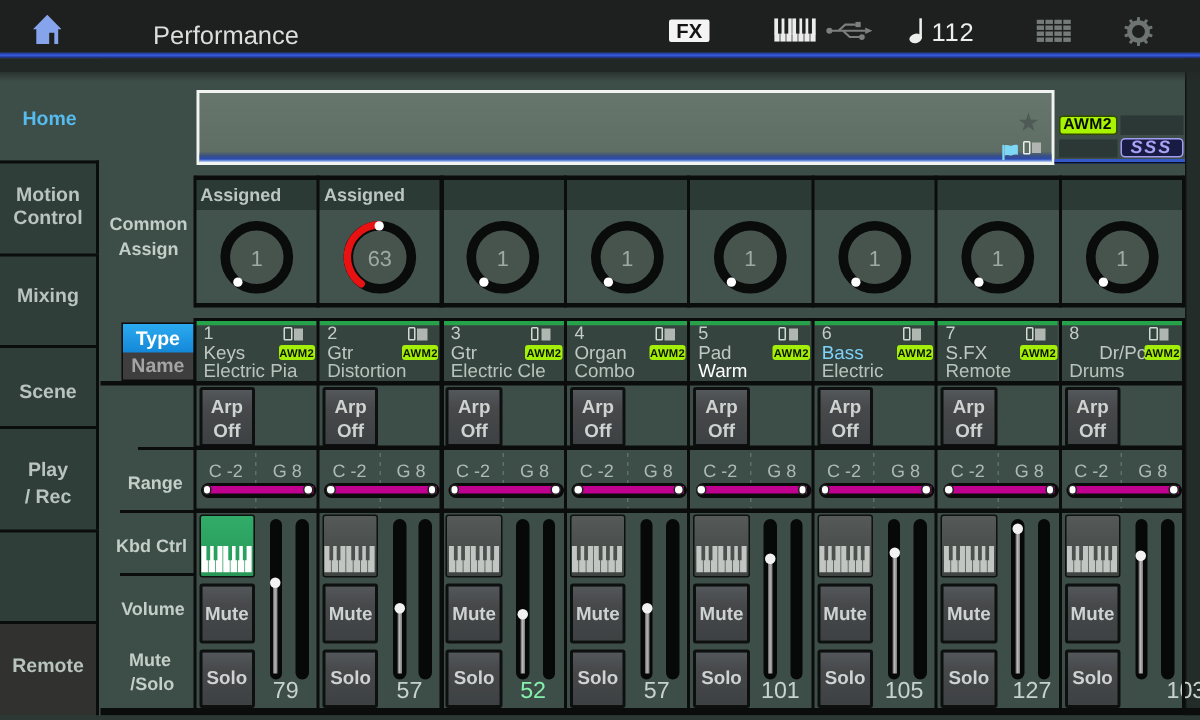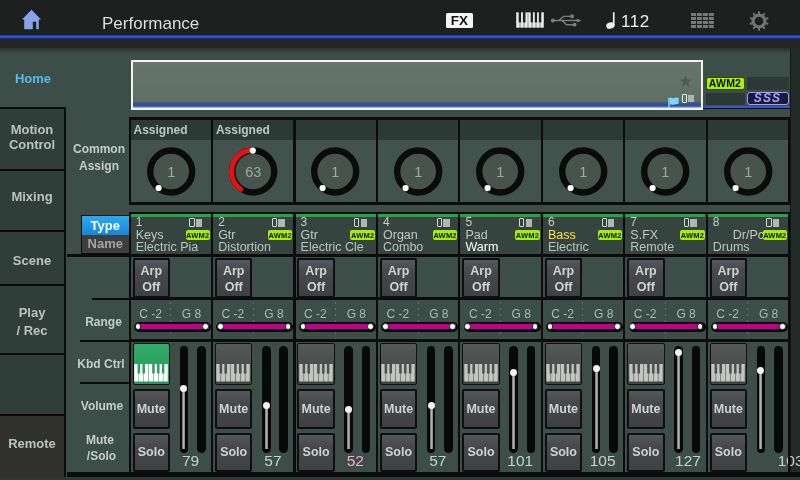--- a/index.html
+++ b/index.html
@@ -301,21 +301,21 @@
         <rect x="18.18" y="0" width="2.5" height="9.5" fill="#4b4f4d"></rect>
         <rect x="23.04" y="0" width="2.5" height="9.5" fill="#4b4f4d"></rect>
         <rect x="27.89" y="0" width="2.5" height="9.5" fill="#4b4f4d"></rect>
       </svg></div>
 <div class="btn ctr" style="left:297.38px;top:389px;width:37.5px;height:40px;font-size:12.5px;">Mute</div>
 <div class="btn ctr" style="left:297.38px;top:432.5px;width:37.5px;height:39.5px;font-size:12.5px;">Solo</div>
 <div style="left:344.38px;top:346px;width:8.6px;height:107px;background:#070808;border-radius:4.5px;"></div>
 <div style="left:361.88px;top:346px;width:8.6px;height:107px;background:#070808;border-radius:4.5px;"></div>
 <div style="left:347.28px;top:409.668px;width:3px;height:39.832px;background:linear-gradient(90deg,#606060,#b9b9b9 45%,#7a7a7a);"></div>
 <div style="left:345.18px;top:406.068px;width:7px;height:7px;background:#f2f2f2;border-radius:50%;"></div>
-<div class="ctr" style="left:334.38px;top:453px;width:42px;height:15px;color:#f9a8d4;font-size:15.5px;">52</div>
+<div class="ctr" style="left:334.38px;top:453px;width:42px;height:15px;color:#86efac;font-size:15.5px;">52</div>
 <div style="left:378.02px;top:213.7px;width:80.04px;height:3px;background:#25a24a;"></div>
 <div style="left:378.02px;top:216.7px;width:80.04px;height:37.3px;background:#36443f;"></div>
 <div style="left:383.02px;top:215.5px;width:40px;height:13px;color:#c4ccc8;font-size:12px;line-height:13px;">4</div>
 <div style="left:436.62px;top:217.8px;width:5.3px;height:9px;border:1.5px solid #d2dad6;border-radius:1px;"></div>
 <div style="left:443.12px;top:219.4px;width:6.4px;height:7.2px;background:#b0b6b2;"></div>
 <div style="left:383.02px;top:228.5px;width:52px;height:13px;color:#bfc8c3;font-size:12.5px;line-height:13px;white-space:nowrap;">Organ</div>
 <div class="ctr" style="left:432.82px;top:230px;width:24.5px;height:10px;background:#a4ef07;border-radius:2px;color:#0c1400;font-weight:800;font-size:7.5px;letter-spacing:0.2px;">AWM2</div>
 <div style="left:383.02px;top:241.3px;width:76px;height:13px;color:#b9c3be;font-size:12.5px;line-height:13px;white-space:nowrap;">Combo</div>
 <div class="btn" style="left:379.82px;top:258px;width:37.5px;height:39.5px;font-size:13px;"></div>
 <div class="ctr" style="left:379.82px;top:263.5px;width:37.5px;height:15px;color:#ced3d1;font-size:12.5px;font-weight:bold;line-height:15px;">Arp</div>
@@ -387,21 +387,21 @@
 <div style="left:509.26px;top:346px;width:8.6px;height:107px;background:#070808;border-radius:4.5px;"></div>
 <div style="left:526.76px;top:346px;width:8.6px;height:107px;background:#070808;border-radius:4.5px;"></div>
 <div style="left:512.16px;top:372.134px;width:3px;height:77.366px;background:linear-gradient(90deg,#606060,#b9b9b9 45%,#7a7a7a);"></div>
 <div style="left:510.06px;top:368.534px;width:7px;height:7px;background:#f2f2f2;border-radius:50%;"></div>
 <div class="ctr" style="left:499.26px;top:453px;width:42px;height:15px;color:#c8d2cd;font-size:15.5px;">101</div>
 <div style="left:542.9px;top:213.7px;width:80.04px;height:3px;background:#25a24a;"></div>
 <div style="left:542.9px;top:216.7px;width:80.04px;height:37.3px;background:#36443f;"></div>
 <div style="left:547.9px;top:215.5px;width:40px;height:13px;color:#c4ccc8;font-size:12px;line-height:13px;">6</div>
 <div style="left:601.5px;top:217.8px;width:5.3px;height:9px;border:1.5px solid #d2dad6;border-radius:1px;"></div>
 <div style="left:608px;top:219.4px;width:6.4px;height:7.2px;background:#b0b6b2;"></div>
-<div style="left:547.9px;top:228.5px;width:52px;height:13px;color:#fde047;font-size:12.5px;line-height:13px;white-space:nowrap;">Bass</div>
+<div style="left:547.9px;top:228.5px;width:52px;height:13px;color:#7dd3fc;font-size:12.5px;line-height:13px;white-space:nowrap;">Bass</div>
 <div class="ctr" style="left:597.7px;top:230px;width:24.5px;height:10px;background:#a4ef07;border-radius:2px;color:#0c1400;font-weight:800;font-size:7.5px;letter-spacing:0.2px;">AWM2</div>
 <div style="left:547.9px;top:241.3px;width:76px;height:13px;color:#b9c3be;font-size:12.5px;line-height:13px;white-space:nowrap;">Electric</div>
 <div class="btn" style="left:544.7px;top:258px;width:37.5px;height:39.5px;font-size:13px;"></div>
 <div class="ctr" style="left:544.7px;top:263.5px;width:37.5px;height:15px;color:#ced3d1;font-size:12.5px;font-weight:bold;line-height:15px;">Arp</div>
 <div class="ctr" style="left:544.7px;top:280px;width:37.5px;height:15px;color:#ced3d1;font-size:12.5px;font-weight:bold;line-height:15px;">Off</div>
 <div style="left:582.42px;top:302px;width:1px;height:37px;background:repeating-linear-gradient(180deg,rgba(160,175,168,0.35) 0 2.5px,rgba(0,0,0,0) 2.5px 6px);"></div>
 <div class="ctr" style="left:543.7px;top:307.5px;width:38px;height:13px;color:#adbab4;font-size:12px;line-height:13px;">C -2</div>
 <div class="ctr" style="left:584.7px;top:307.5px;width:38px;height:13px;color:#adbab4;font-size:12px;line-height:13px;">G 8</div>
 <div style="left:546.2px;top:322px;width:77px;height:9.5px;background:#0a0a0a;border-radius:5px;"></div>
 <div style="left:548.7px;top:324.3px;width:72px;height:5px;background:#c0008f;"></div>

